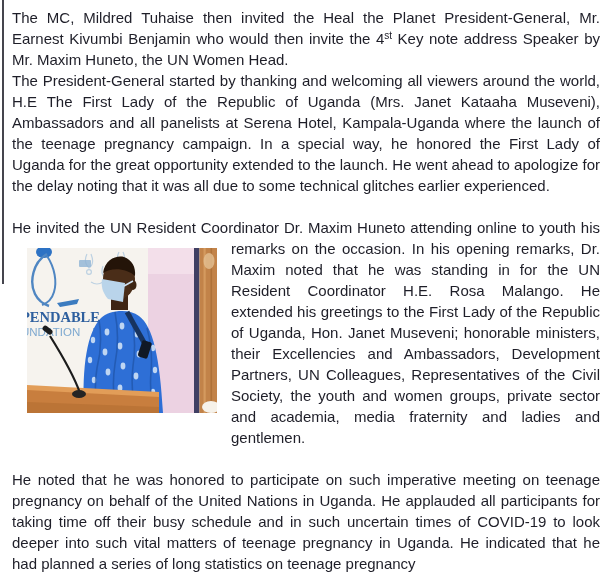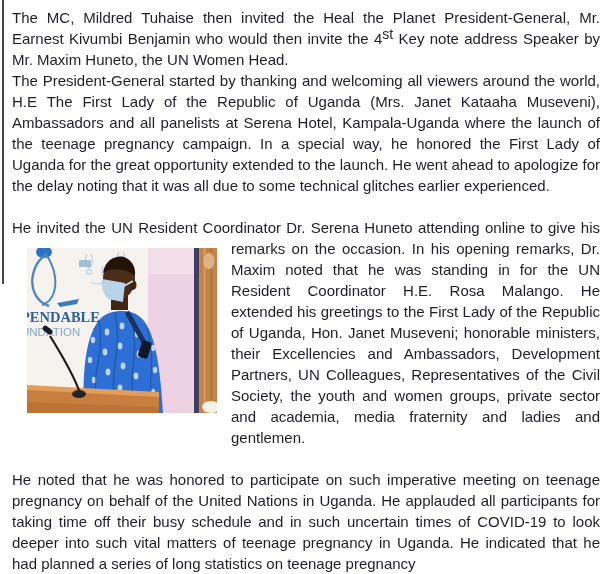--- a/index.html
+++ b/index.html
@@ -31,21 +31,21 @@
     background: #45454d;
   }
   p.para {
     margin: 0;
     text-align: justify;
   }
   .blank-line {
     height: 21px;
   }
   sup.ord {
-    font-size: 14px;
+    font-size: 10px;
     line-height: 0;
     vertical-align: baseline;
     position: relative;
     top: -5px;
   }
   .photo-float {
     float: left;
     width: 190px;
     height: 165px;
     margin: 10px 14px 16px 15px;
@@ -63,21 +63,21 @@
 <div class="edge-line"></div>
 
 <div class="page">
 
   <p class="para"><span>The MC, Mildred Tuhaise then invited the Heal the Planet President-General, Mr. Earnest Kivumbi Benjamin who would then invite the 4</span><sup class="ord">st</sup><span> Key note address Speaker by Mr. Maxim Huneto, the UN Women Head.</span></p>
 
   <p class="para">The President-General started by thanking and welcoming all viewers around the world, H.E The First Lady of the Republic of Uganda (Mrs. Janet Kataaha Museveni), Ambassadors and all panelists at Serena Hotel, Kampala-Uganda where the launch of the teenage pregnancy campaign. In a special way, he honored the First Lady of Uganda for the great opportunity extended to the launch. He went ahead to apologize for the delay noting that it was all due to some technical glitches earlier experienced.</p>
 
   <div class="blank-line"></div>
 
-  <p class="para"><span>He invited the UN Resident Coordinator Dr. Serena Huneto attending online to give </span><span class="photo-float">
+  <p class="para"><span>He invited the UN Resident Coordinator Dr. Maxim Huneto attending online to youth </span><span class="photo-float">
         <svg viewBox="0 0 190 165" preserveAspectRatio="none">
 
       <rect x="0" y="0" width="121" height="165" fill="#f6f3ee"></rect>
 
       <g>
         <ellipse cx="17" cy="4" rx="8" ry="6" fill="#2d72c4"></ellipse>
         <path d="M20,6 C6,14 2,34 8,46 C11,52 16,56 22,58" fill="none" stroke="#4f86c2" stroke-width="2.4"></path>
         <path d="M20,8 C28,20 30,34 27,44 C25,51 21,55 15,57" fill="none" stroke="#4f86c2" stroke-width="2"></path>
         <path d="M30,55 L52,51 L50,56 L33,59 Z" fill="#3c7cc0"></path>
       </g>

